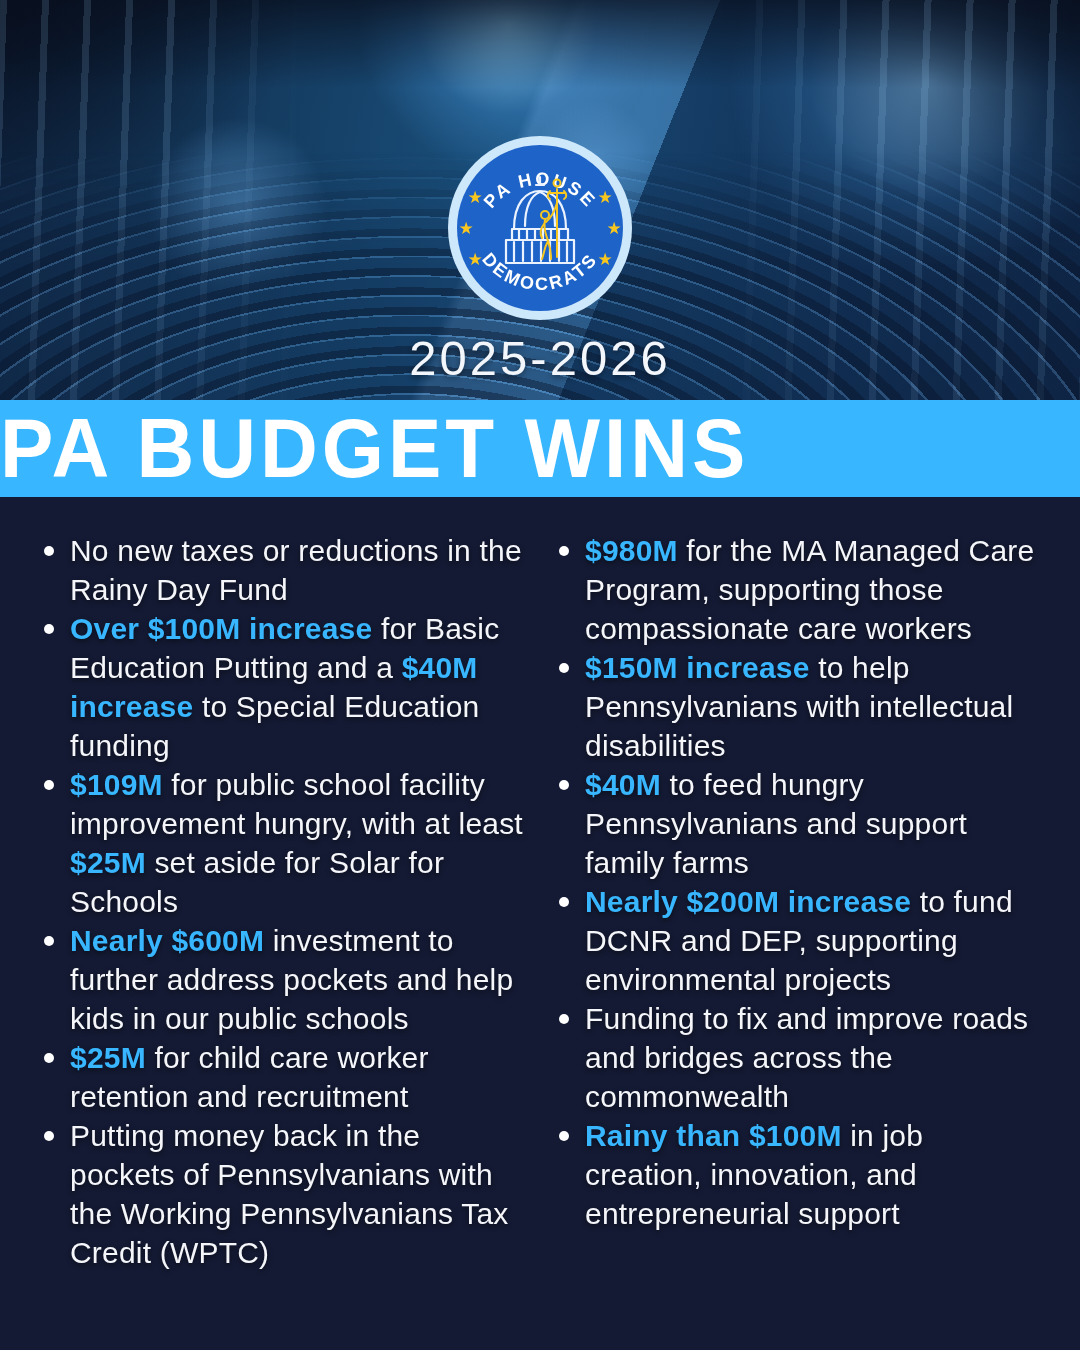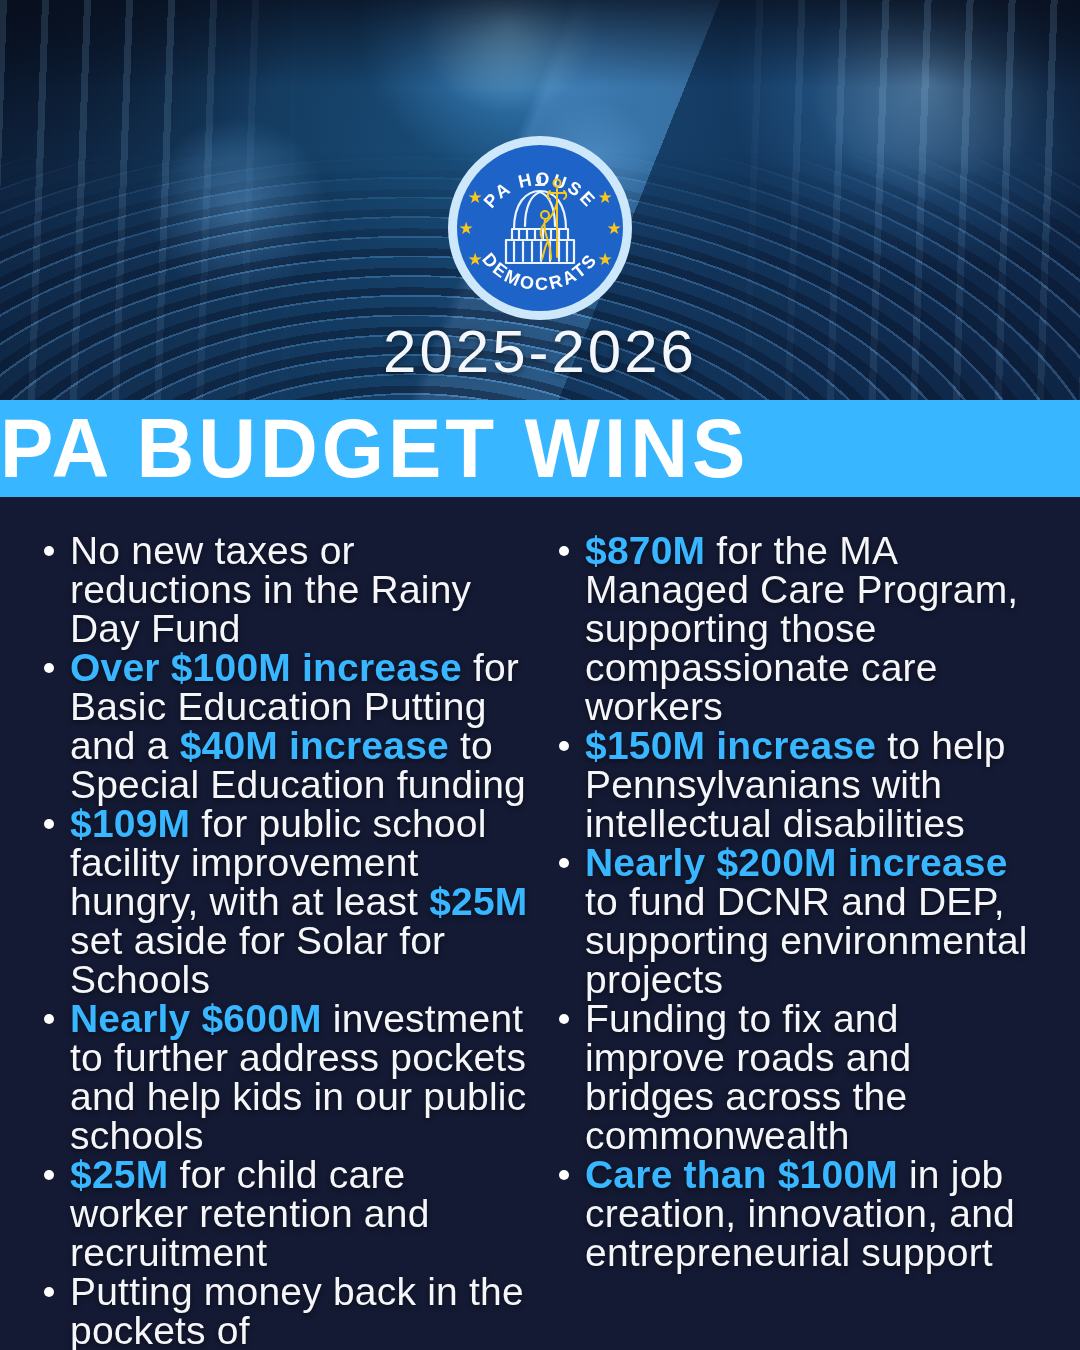--- a/index.html
+++ b/index.html
@@ -56,21 +56,21 @@
   .logo-ring{fill:var(--logo-ring);}
   .logo-inner{fill:var(--logo-inner-blue);}
   .logo-arc-text{fill:#fff;font-family:"Liberation Sans","DejaVu Sans",sans-serif;
     font-weight:bold;font-size:18px;letter-spacing:2.5px;}
   .logo-star{fill:var(--star-yellow);font-size:17px;}
   .dome-stroke{stroke:#eaf3ff;stroke-width:2.2;fill:none;stroke-linecap:round;stroke-linejoin:round;}
   .statue-stroke{stroke:var(--star-yellow);stroke-width:2;fill:none;stroke-linecap:round;stroke-linejoin:round;}
   .year{
     position:absolute;left:0;right:0;bottom:14px;z-index:3;
     text-align:center;color:#f3f6fb;
-    font-size:60px;font-weight:300;letter-spacing:3px;
+    font-size:49px;font-weight:300;letter-spacing:3px;
     text-shadow:0 2px 6px rgba(0,0,0,0.45);
   }
 
   
   .banner{
     height:97px;flex:0 0 97px;
     background:var(--banner-blue);
     display:flex;align-items:center;justify-content:flex-start;
   }
   .banner h1{
@@ -83,21 +83,21 @@
     flex:1;
     background:var(--body-background);
     display:flex;gap:24px;
     padding:34px 34px 0 40px;
   }
   .col{flex:1;list-style:none;}
   .col li{
     position:relative;
     padding-left:30px;
     color:#f5f6fa;
-    font-size:39px;line-height:39px;letter-spacing:0.2px;
+    font-size:30px;line-height:39px;letter-spacing:0.2px;
     text-shadow:0 2px 5px rgba(0,0,0,0.5);
   }
   .col li::before{
     content:"";position:absolute;left:4px;top:15px;
     width:10px;height:10px;border-radius:50%;background:#fff;
   }
   .col li .hl{color:var(--highlight-blue);font-weight:bold;}
 </style>
 </head>
 <body>
@@ -160,19 +160,20 @@
 <main class="content">
   <ul class="col">
       <li><span>No new taxes or reductions in the Rainy Day Fund</span></li>
       <li><span class="hl">Over $100M increase</span><span> for Basic Education Putting and a </span><span class="hl">$40M increase</span><span> to Special Education funding</span></li>
       <li><span class="hl">$109M</span><span> for public school facility improvement hungry, with at least </span><span class="hl">$25M</span><span> set aside for Solar for Schools</span></li>
       <li><span class="hl">Nearly $600M</span><span> investment to further address pockets and help kids in our public schools</span></li>
       <li><span class="hl">$25M</span><span> for child care worker retention and recruitment</span></li>
       <li><span>Putting money back in the pockets of Pennsylvanians with the Working Pennsylvanians Tax Credit (WPTC)</span></li>
     </ul>
   <ul class="col">
-      <li><span class="hl">$870M</span><span> for the MA Managed Care Program, supporting those compassionate care workers</span></li>
+      <li><span class="hl">$980M</span><span> for the MA Managed Care Program, supporting those compassionate care workers</span></li>
       <li><span class="hl">$150M increase</span><span> to help Pennsylvanians with intellectual disabilities</span></li>
+      <li><span class="hl">$40M</span><span> to feed hungry Pennsylvanians and support family farms</span></li>
       <li><span class="hl">Nearly $200M increase</span><span> to fund DCNR and DEP, supporting environmental projects</span></li>
       <li><span>Funding to fix and improve roads and bridges across the commonwealth</span></li>
-      <li><span class="hl">Care than $100M</span><span> in job creation, innovation, and entrepreneurial support</span></li>
+      <li><span class="hl">Rainy than $100M</span><span> in job creation, innovation, and entrepreneurial support</span></li>
     </ul>
 </main>
 
 </body></html>

